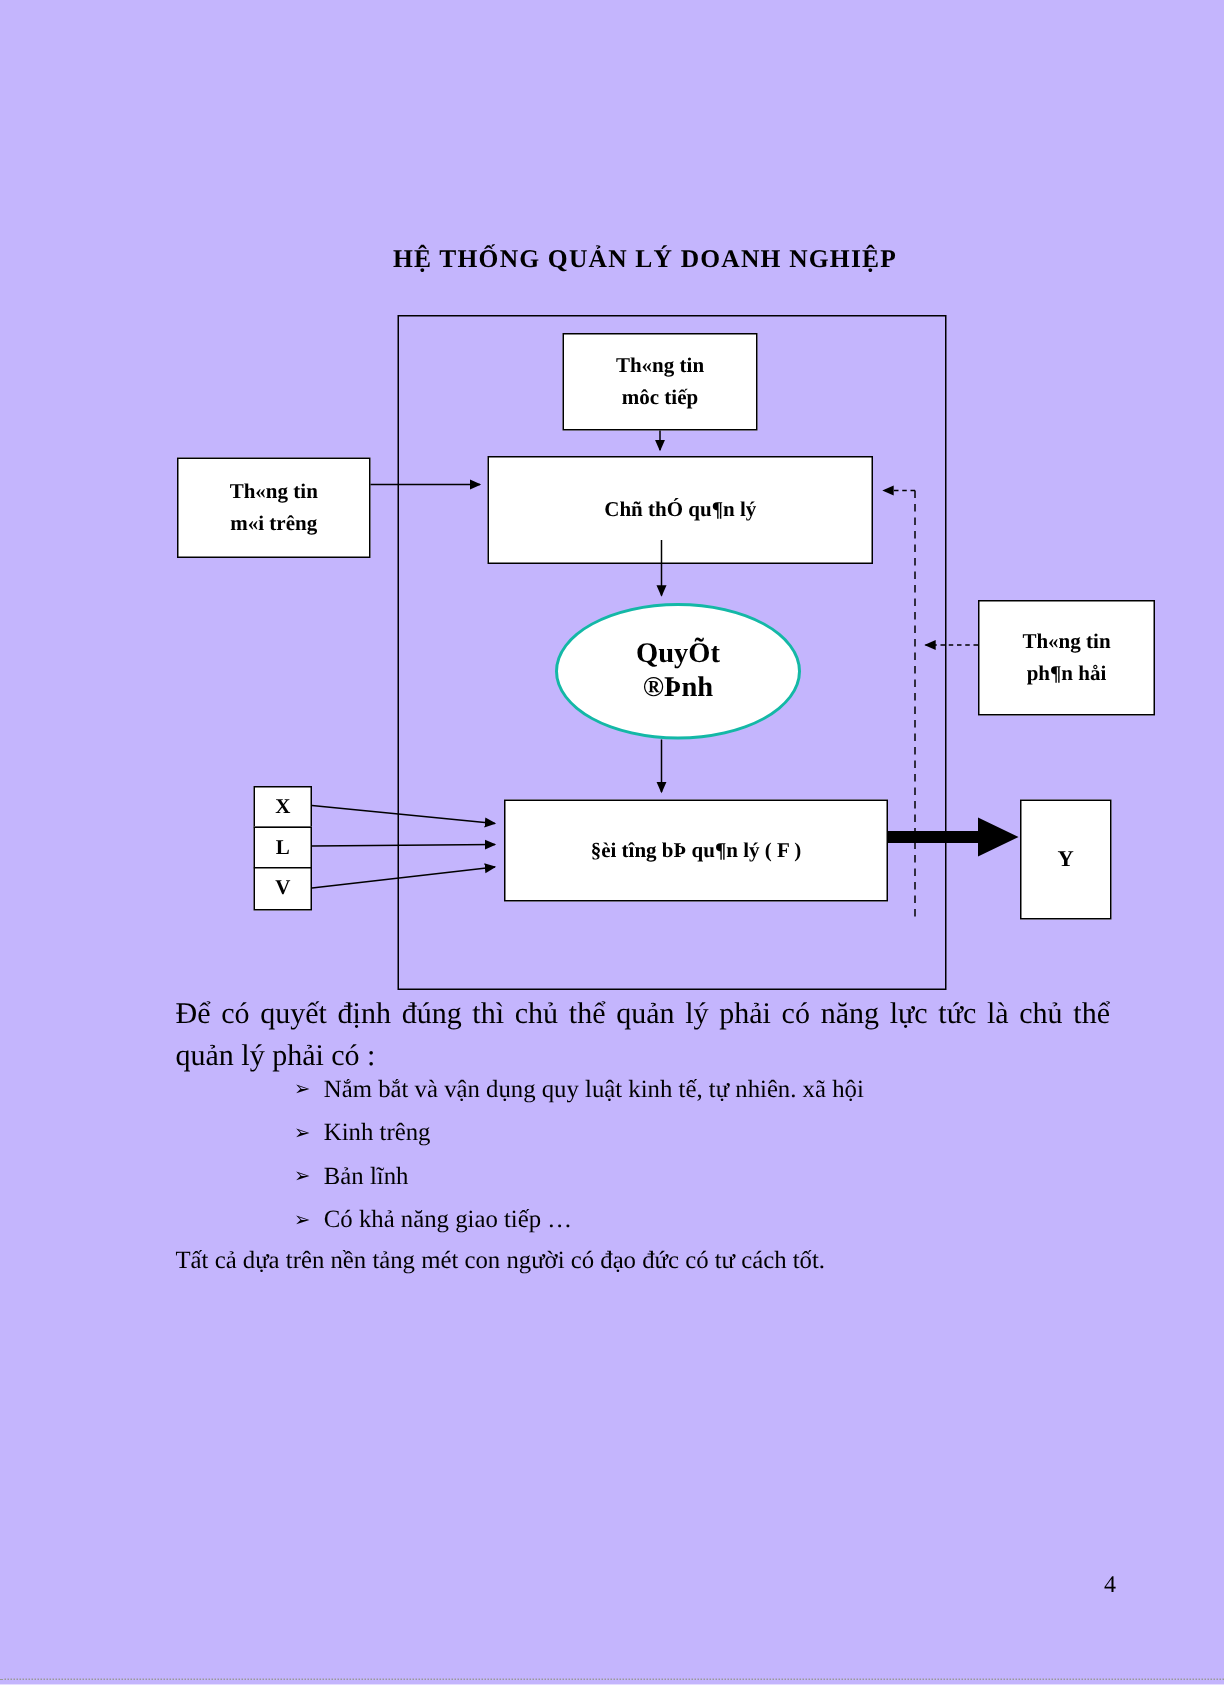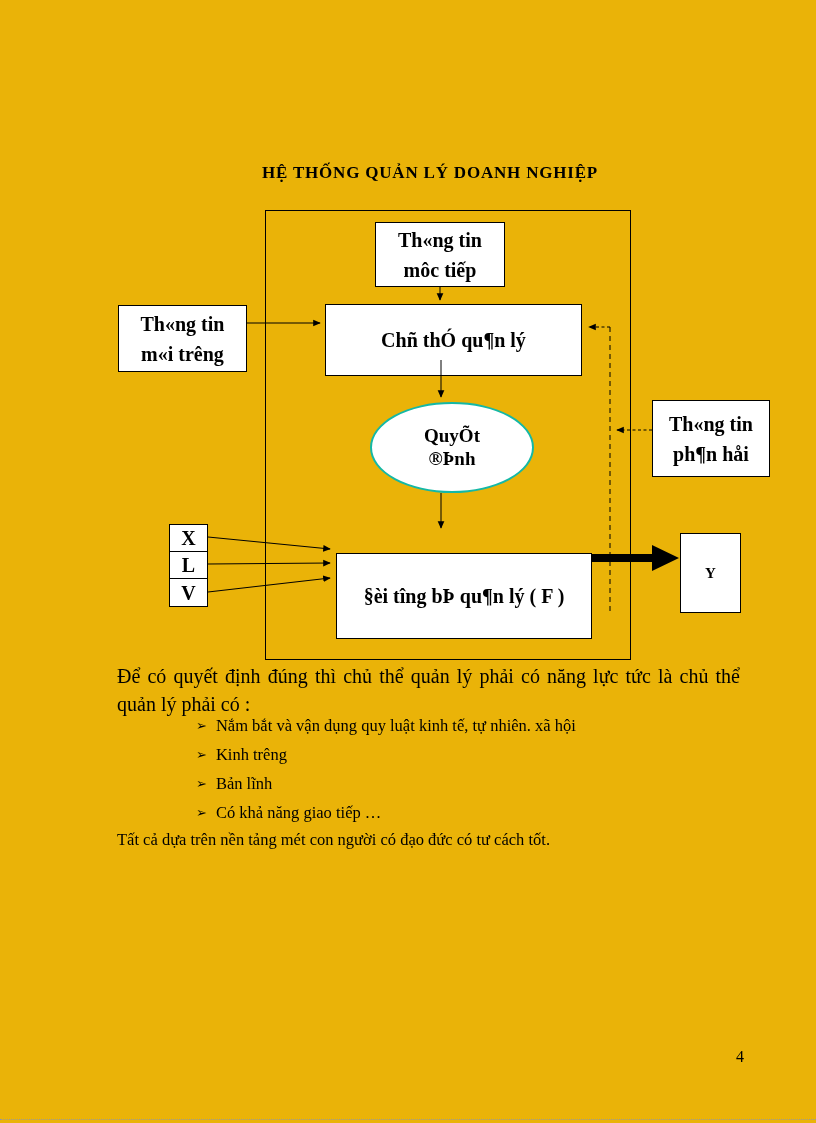--- a/index.html
+++ b/index.html
@@ -1,33 +1,33 @@
 <!DOCTYPE html>
 <html><head>
 <meta charset="utf-8">
 <style>
   * { margin:0; padding:0; box-sizing:border-box; }
   html,body { background:#ffffff; }
   body { font-family:"Liberation Serif","DejaVu Serif",serif; color:#000; }
-  .page { position:relative; width:816px; height:1123px; background:#eab308; overflow:hidden; }
+  .page { position:relative; width:816px; height:1123px; background:#c4b5fd; overflow:hidden; }
 
   .title { position:absolute; left:180px; top:163px; width:500px; text-align:center;
            font-weight:bold; font-size:17px; letter-spacing:0.8px; }
 
   .frame { position:absolute; left:265px; top:210px; width:366px; height:450px; border:1px solid #000; }
 
   .dbox { position:absolute; border:1px solid #000; display:flex; flex-direction:column;
           align-items:center; justify-content:center; text-align:center;
-          font-weight:bold; font-size:20px; line-height:1.5; background:#fff; }
+          font-weight:bold; font-size:14px; line-height:1.5; background:#fff; }
 
   .box-objective   { left:375px; top:222px; width:130px; height:65px; }
   .box-environment { left:118px; top:305px; width:129px; height:67px; }
   .box-subject     { left:325px; top:304px; width:257px; height:72px;justify-content:center; }
   .box-feedback    { left:652px; top:400px; width:118px; height:77px; }
-  .box-object      { left:336px; top:533px; width:256px; height:86px;margin-top:20px; }
+  .box-object      { left:336px; top:533px; width:256px; height:68px; }
   .box-x           { left:169px; top:524px; width:39px; height:28px; }
   .box-l           { left:169px; top:551px; width:39px; height:28px; }
   .box-v           { left:169px; top:578px; width:39px; height:29px; }
   .box-y           { left:680px; top:533px; width:61px; height:80px; font-size:15px; }
 
   .ellipse { position:absolute; left:370px; top:402px; width:164px; height:91px;
              border:2px solid #14b8a6; border-radius:50%; display:flex; flex-direction:column;
              align-items:center; justify-content:center; text-align:center;
              font-weight:bold; font-size:19px; line-height:1.2; background:#fff; }
 

